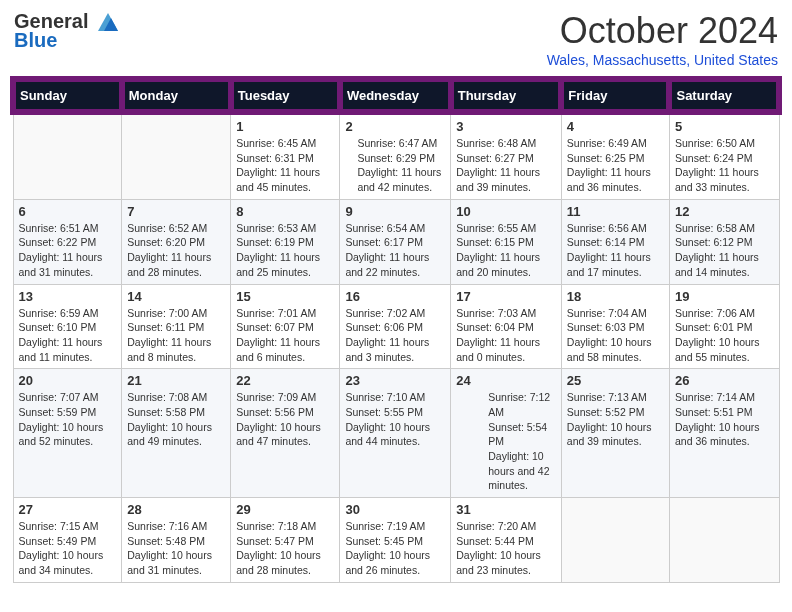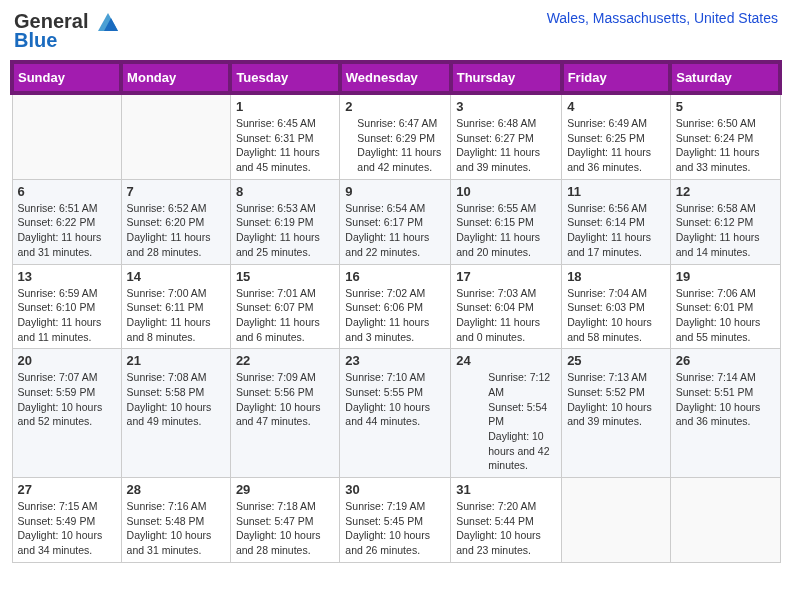--- a/index.html
+++ b/index.html
@@ -33,27 +33,27 @@
     .subtitle {
       font-size: 14px;
       color: #1d4ed8;
     }
     .calendar {
       width: 100%;
       border-collapse: collapse;
       border: 1px solid #ccc;
     }
     .calendar th {
-      background-color: #a21caf;
+      background-color: #0f172a;
       color: #fff;
       font-size: 13px;
       font-weight: bold;
       padding: 6px 4px;
       text-align: left;
-      border: 4px solid #701a75;
+      border: 6px solid #701a75;
     }
     .calendar td {
       vertical-align: top;
       border: 1px solid #ccc;
       padding: 4px 5px;
       width: 113px;
       min-height: 80px;
       font-size: 10.5px;
       color: #333;
       background: #fff;
@@ -81,20 +81,21 @@
     <div style="display:flex;align-items:center;gap:10px;">
       <span style="font-size:20px;font-weight:bold;color:#333;">General</span>
       <svg width="20" height="18" viewBox="0 0 20 18">
         <polygon points="0,18 10,0 20,18" fill="#4a9fd4"></polygon>
         <polygon points="6,18 13,5 20,18" fill="#1a6bbf"></polygon>
       </svg>
     </div>
     <span style="font-size:20px;font-weight:bold;color:#1a6bbf;margin-top:-4px;">Blue</span>
   </div>
   <div class="title-block">
+    <div class="month-title">October 2024</div>
     <div class="subtitle">Wales, Massachusetts, United States</div>
   </div>
 </div>
 
 <table class="calendar">
   <thead>
     <tr id="weekday-header">
         <th>Sunday</th>
         <th>Monday</th>
         <th>Tuesday</th>

